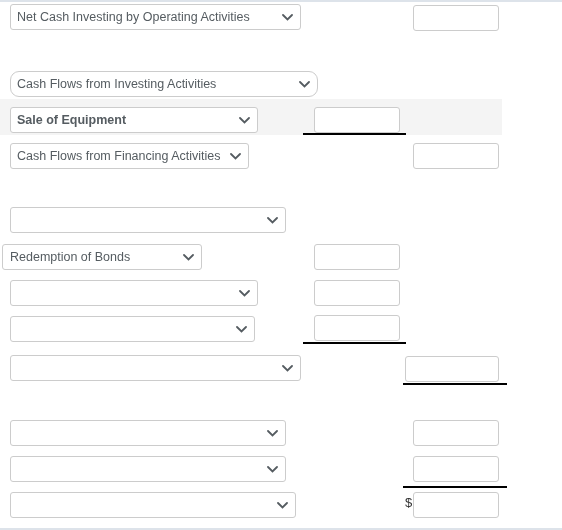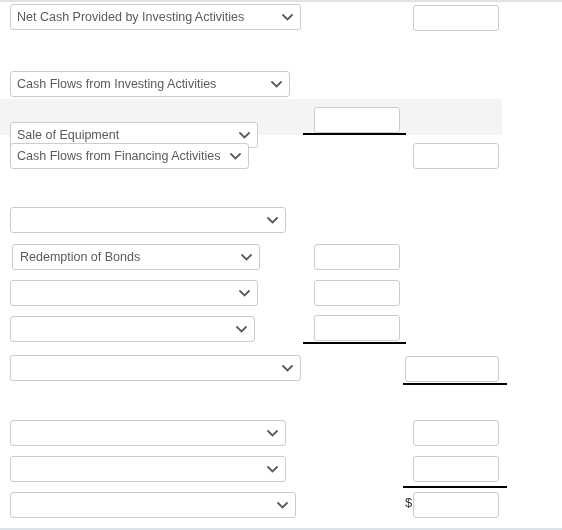--- a/index.html
+++ b/index.html
@@ -101,39 +101,39 @@
 </head>
 <body>
 
 <div id="sheet">
 
   <div class="top-rule"></div>
 
   <div class="row-band" style="top:99px;height:36px;"></div>
 
   <div class="sel" style="left:10px;top:4px;width:291px;">
-    <span>Net Cash Provided by Investing Activities</span>
+    <span>Net Cash Investing by Operating Activities</span>
     <span class="caret">
       <svg width="11" height="7" viewBox="0 0 11 7">
           <path d="M1 1 L5.5 5.5 L10 1" fill="none" stroke="#555c61" stroke-width="1.8" stroke-linecap="round"></path>
         </svg>
     </span>
   </div>
   <input class="txt" style="left: 413px; top: 5px;" value="" placeholder="">
 
-  <div class="sel" style="left:10px;top:71px;width:280px;">
+  <div class="sel" style="left:10px;top:71px;width:308px;border-radius:9px;">
     <span>Cash Flows from Investing Activities</span>
     <span class="caret">
       <svg width="11" height="7" viewBox="0 0 11 7">
           <path d="M1 1 L5.5 5.5 L10 1" fill="none" stroke="#555c61" stroke-width="1.8" stroke-linecap="round"></path>
         </svg>
     </span>
   </div>
 
-  <div class="sel" style="left:10px;top:122px;width:248px;">
+  <div class="sel" style="left:10px;top:107px;width:248px;font-weight:bold;">
     <span>Sale of Equipment</span>
     <span class="caret">
       <svg width="11" height="7" viewBox="0 0 11 7">
           <path d="M1 1 L5.5 5.5 L10 1" fill="none" stroke="#555c61" stroke-width="1.8" stroke-linecap="round"></path>
         </svg>
     </span>
   </div>
   <input class="txt" style="left: 314px; top: 107px;" value="" placeholder="">
   <div class="uline" style="left:303px;top:133px;width:103px;"></div>
 
@@ -149,21 +149,21 @@
 
   <div class="sel" style="left:10px;top:207px;width:276px;">
     <span></span>
     <span class="caret">
       <svg width="11" height="7" viewBox="0 0 11 7">
           <path d="M1 1 L5.5 5.5 L10 1" fill="none" stroke="#555c61" stroke-width="1.8" stroke-linecap="round"></path>
         </svg>
     </span>
   </div>
 
-  <div class="sel" style="left:12px;top:244px;width:248px;padding-left:7px;">
+  <div class="sel" style="left:2px;top:244px;width:200px;padding-left:7px;">
     <span>Redemption of Bonds</span>
     <span class="caret">
       <svg width="11" height="7" viewBox="0 0 11 7">
           <path d="M1 1 L5.5 5.5 L10 1" fill="none" stroke="#555c61" stroke-width="1.8" stroke-linecap="round"></path>
         </svg>
     </span>
   </div>
   <input class="txt" style="left: 314px; top: 244px;" value="" placeholder="">
 
   <div class="sel" style="left:10px;top:280px;width:248px;">

